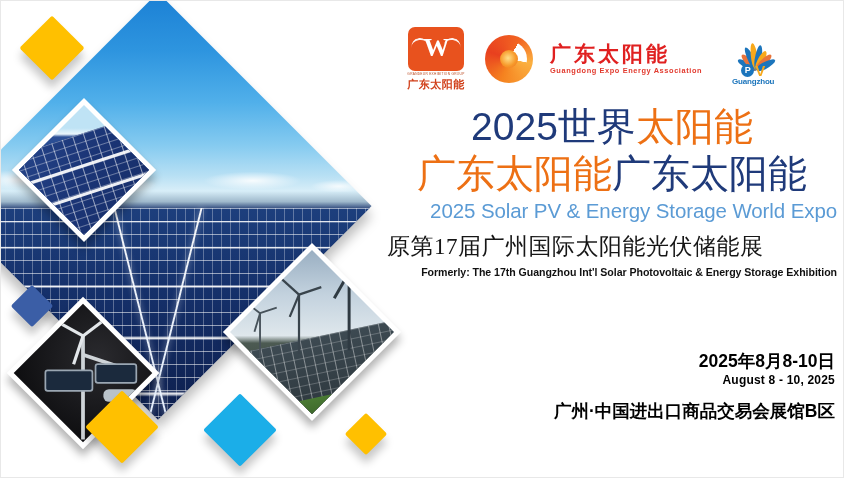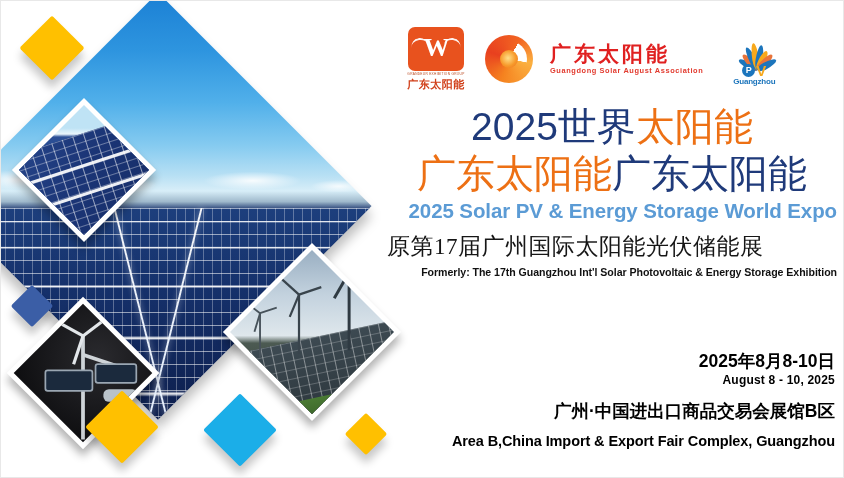--- a/index.html
+++ b/index.html
@@ -300,21 +300,21 @@
     white-space: nowrap;
   }
   .navy { color: #1F3A7A; }
   .orange { color: #ED7014; }
 
   .sub-en {
     text-align: right;
     padding-right: 8px;
     color: #5B9BD5;
     font-size: 20.5px;
-    font-weight: bold;
+    font-weight: normal;
     letter-spacing: -0.1px;
     margin-top: 2px;
     white-space: nowrap;
   }
   .sub-cn {
     padding-right: 8px;
     color: #161616;
     font-family: "Liberation Serif", serif;
     font-size: 23px;
     margin-top: 8px;
@@ -441,21 +441,21 @@
           <div class="w">W</div>
         </div>
         <div class="en">GRANDEUR EXHIBITION GROUP</div>
         <div class="cn">广东太阳能</div>
       </div>
 
       <div class="logo-gdsea">
         <div class="swirl"></div>
         <div class="txt">
           <div class="cn">广东太阳能</div>
-          <div class="en">Guangdong Solar August Association</div>
+          <div class="en">Guangdong Expo Energy Association</div>
         </div>
       </div>
 
       <div class="logo-pv">
         <div class="ray" style="transform:rotate(-62deg);background:#1C75BC;"></div>
         <div class="ray" style="transform:rotate(-44deg);background:#E8743B;"></div>
         <div class="ray" style="transform:rotate(-26deg);background:#1C75BC;height:25px;"></div>
         <div class="ray" style="transform:rotate(-9deg);background:#F7A81B;height:27px;"></div>
         <div class="ray" style="transform:rotate(9deg);background:#1C75BC;height:25px;"></div>
         <div class="ray" style="transform:rotate(26deg);background:#F7A81B;"></div>
@@ -476,17 +476,16 @@
       <div class="h-line"><span class="orange">广东太阳能</span><span class="navy">广东太阳能</span></div>
       <div class="sub-en">2025 Solar PV &amp; Energy Storage World Expo</div>
       <div class="sub-cn">原第17届广州国际太阳能光伏储能展</div>
       <div class="sub-cn-en">Formerly: The 17th Guangzhou Int'l Solar Photovoltaic &amp; Energy Storage Exhibition</div>
     </div>
 
     <div class="venue">
       <div class="v-date-cn">2025年8月8-10日</div>
       <div class="v-date-en">August 8 - 10, 2025</div>
       <div class="v-place-cn">广州·中国进出口商品交易会展馆B区</div>
-      <div class="v-place-en">Area B,China Import &amp; Export Fair Complex, Guangzhou</div>
     </div>
 
   </div>
 </div>
 
 </body></html>

